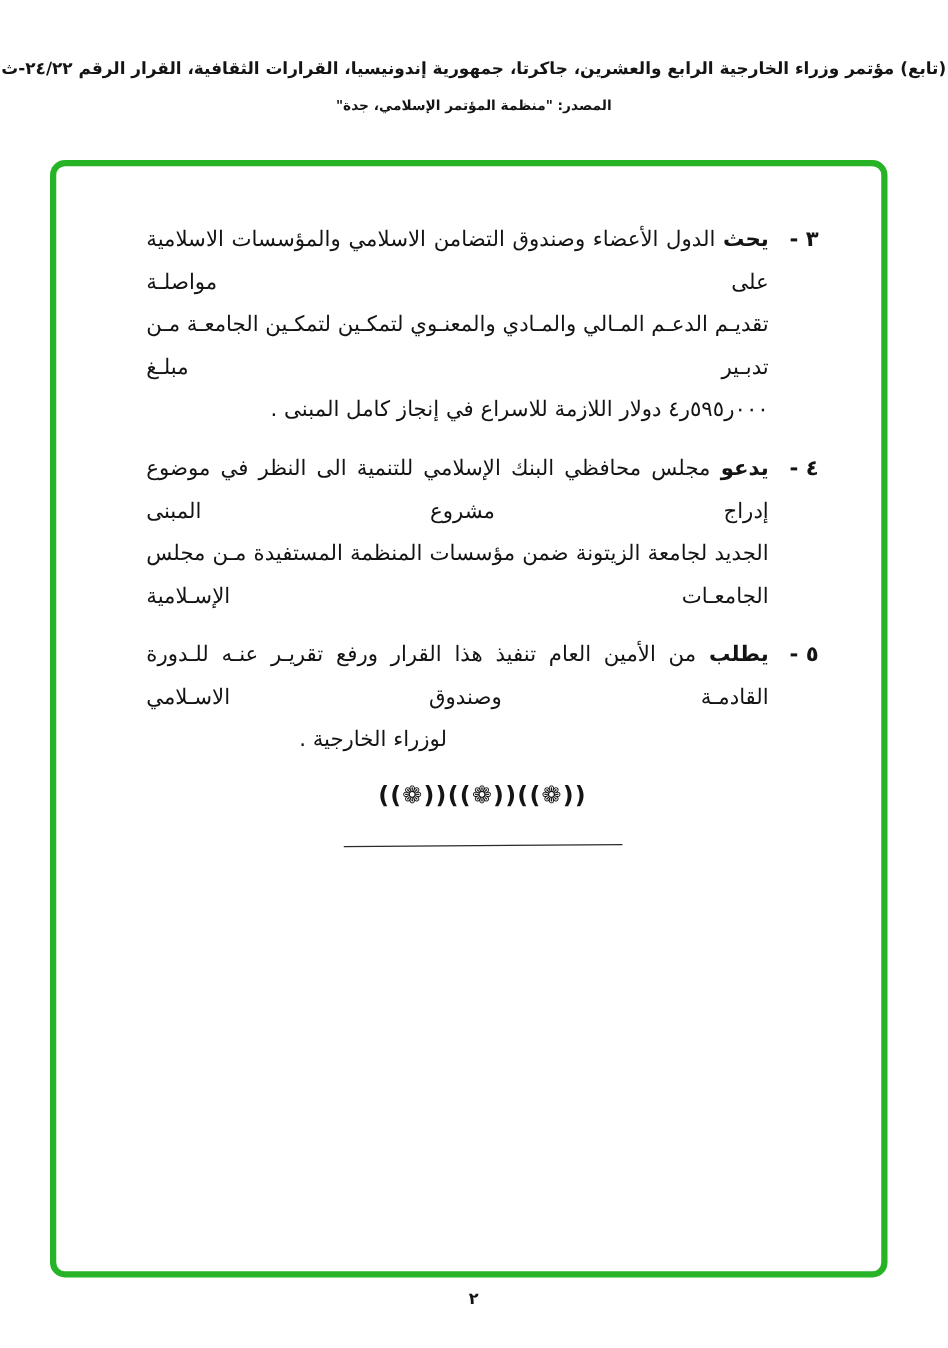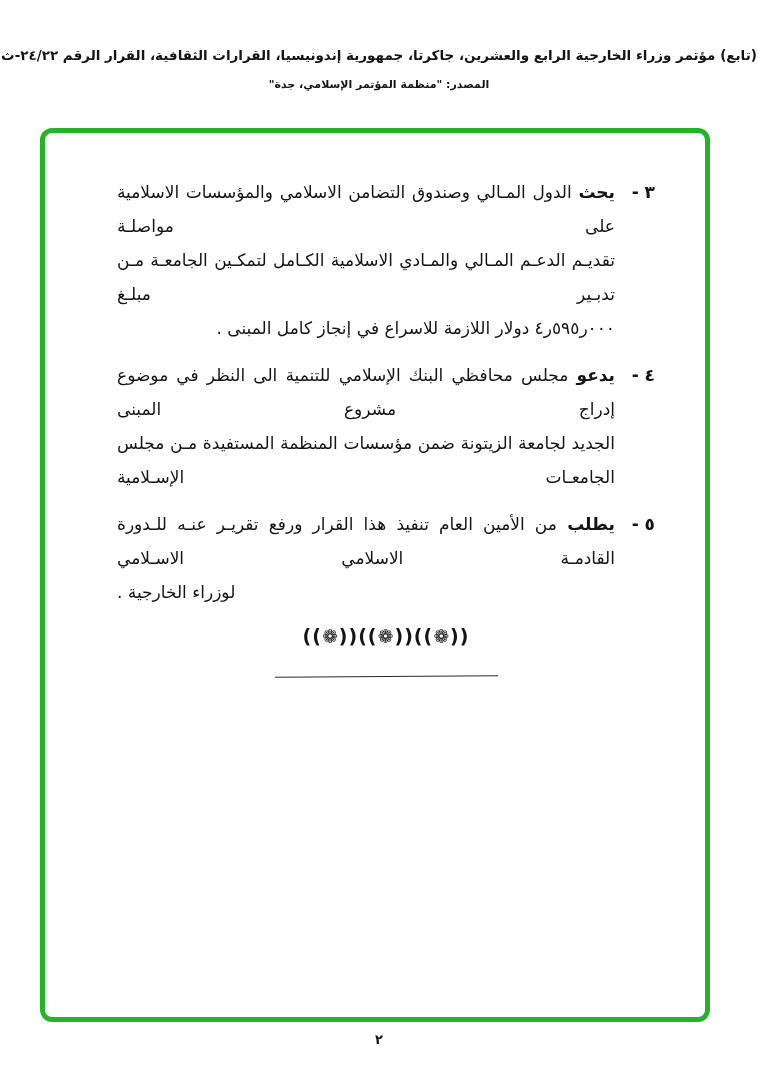--- a/index.html
+++ b/index.html
@@ -34,21 +34,21 @@
     font-size:17px; font-weight:bold;
     line-height:34px;
     white-space:nowrap;
   }
   .item-body { flex:1; font-size:17px; line-height:34px; margin-right:6px; }
   .kw { font-weight:bold;margin-top:23px; }
   .line { text-align:right; }
   .line.just { text-align:justify; text-align-last:justify; }
   
   #item4 .l3 { text-align:left; }
-  #item5 .l2 { padding-left:0; padding-right:0; text-align:left; padding-right:135px; }
+  #item5 .l2 { padding-left:0; padding-right:0; text-align:center; padding-right:135px; }
   .line:empty { display:none; }
   
   .ornament {
     text-align:center;
     font-size:19px; font-weight:bold;
     letter-spacing:1px;
     margin-top:6px;
     line-height:28px;
   }
   .divider {
@@ -74,38 +74,38 @@
   <div class="header">
     <div class="header-l1">(تابع) مؤتمر وزراء الخارجية الرابع والعشرين، جاكرتا، جمهورية إندونيسيا، القرارات الثقافية، القرار الرقم ٢٤/٢٢-ث</div>
     <div class="header-l2">المصدر:  "منظمة المؤتمر الإسلامي، جدة"</div>
   </div>
 
   <div class="frame">
 
     <div class="item" id="item3">
       <div class="item-num"><span>٣</span> <span>-</span></div>
       <div class="item-body">
-        <div class="line l1 just"><span class="kw">يحث</span> <span>الدول المـالي وصندوق التضامن الاسلامي والمؤسسات الاسلامية على مواصلـة</span></div>
-        <div class="line l2 just">تقديـم الدعـم المـالي والمـادي الاسلامية الكـامل لتمكـين الجامعـة مـن تدبـير مبلـغ</div>
+        <div class="line l1 just"><span class="kw">يحث</span> <span>الدول الأعضاء وصندوق التضامن الاسلامي والمؤسسات الاسلامية على مواصلـة</span></div>
+        <div class="line l2 just">تقديـم الدعـم المـالي والمـادي والمعنـوي لتمكـين لتمكـين الجامعـة مـن تدبـير مبلـغ</div>
         <div class="line l3">٠٠٠ر٥٩٥ر٤ دولار اللازمة للاسراع في إنجاز كامل المبنى .</div>
       </div>
     </div>
 
     <div class="item" id="item4">
       <div class="item-num"><span>٤</span> <span>-</span></div>
       <div class="item-body">
         <div class="line l1 just"><span class="kw">يدعو</span> <span>مجلس محافظي البنك الإسلامي للتنمية الى النظر في موضوع إدراج مشروع المبنى</span></div>
         <div class="line l2 just">الجديد لجامعة الزيتونة ضمن مؤسسات المنظمة المستفيدة مـن مجلس الجامعـات الإسـلامية</div>
       </div>
     </div>
 
     <div class="item" id="item5">
       <div class="item-num"><span>٥</span> <span>-</span></div>
       <div class="item-body">
-        <div class="line l1 just"><span class="kw">يطلب</span> <span>من الأمين العام تنفيذ هذا القرار ورفع تقريـر عنـه للـدورة القادمـة الاسلامي الاسـلامي</span></div>
+        <div class="line l1 just"><span class="kw">يطلب</span> <span>من الأمين العام تنفيذ هذا القرار ورفع تقريـر عنـه للـدورة القادمـة وصندوق الاسـلامي</span></div>
         <div class="line l2">لوزراء الخارجية .</div>
 
       </div>
     </div>
 
     <div class="ornament">((❁))((❁))((❁))</div>
 
     <div class="divider"></div>
 
   </div>

